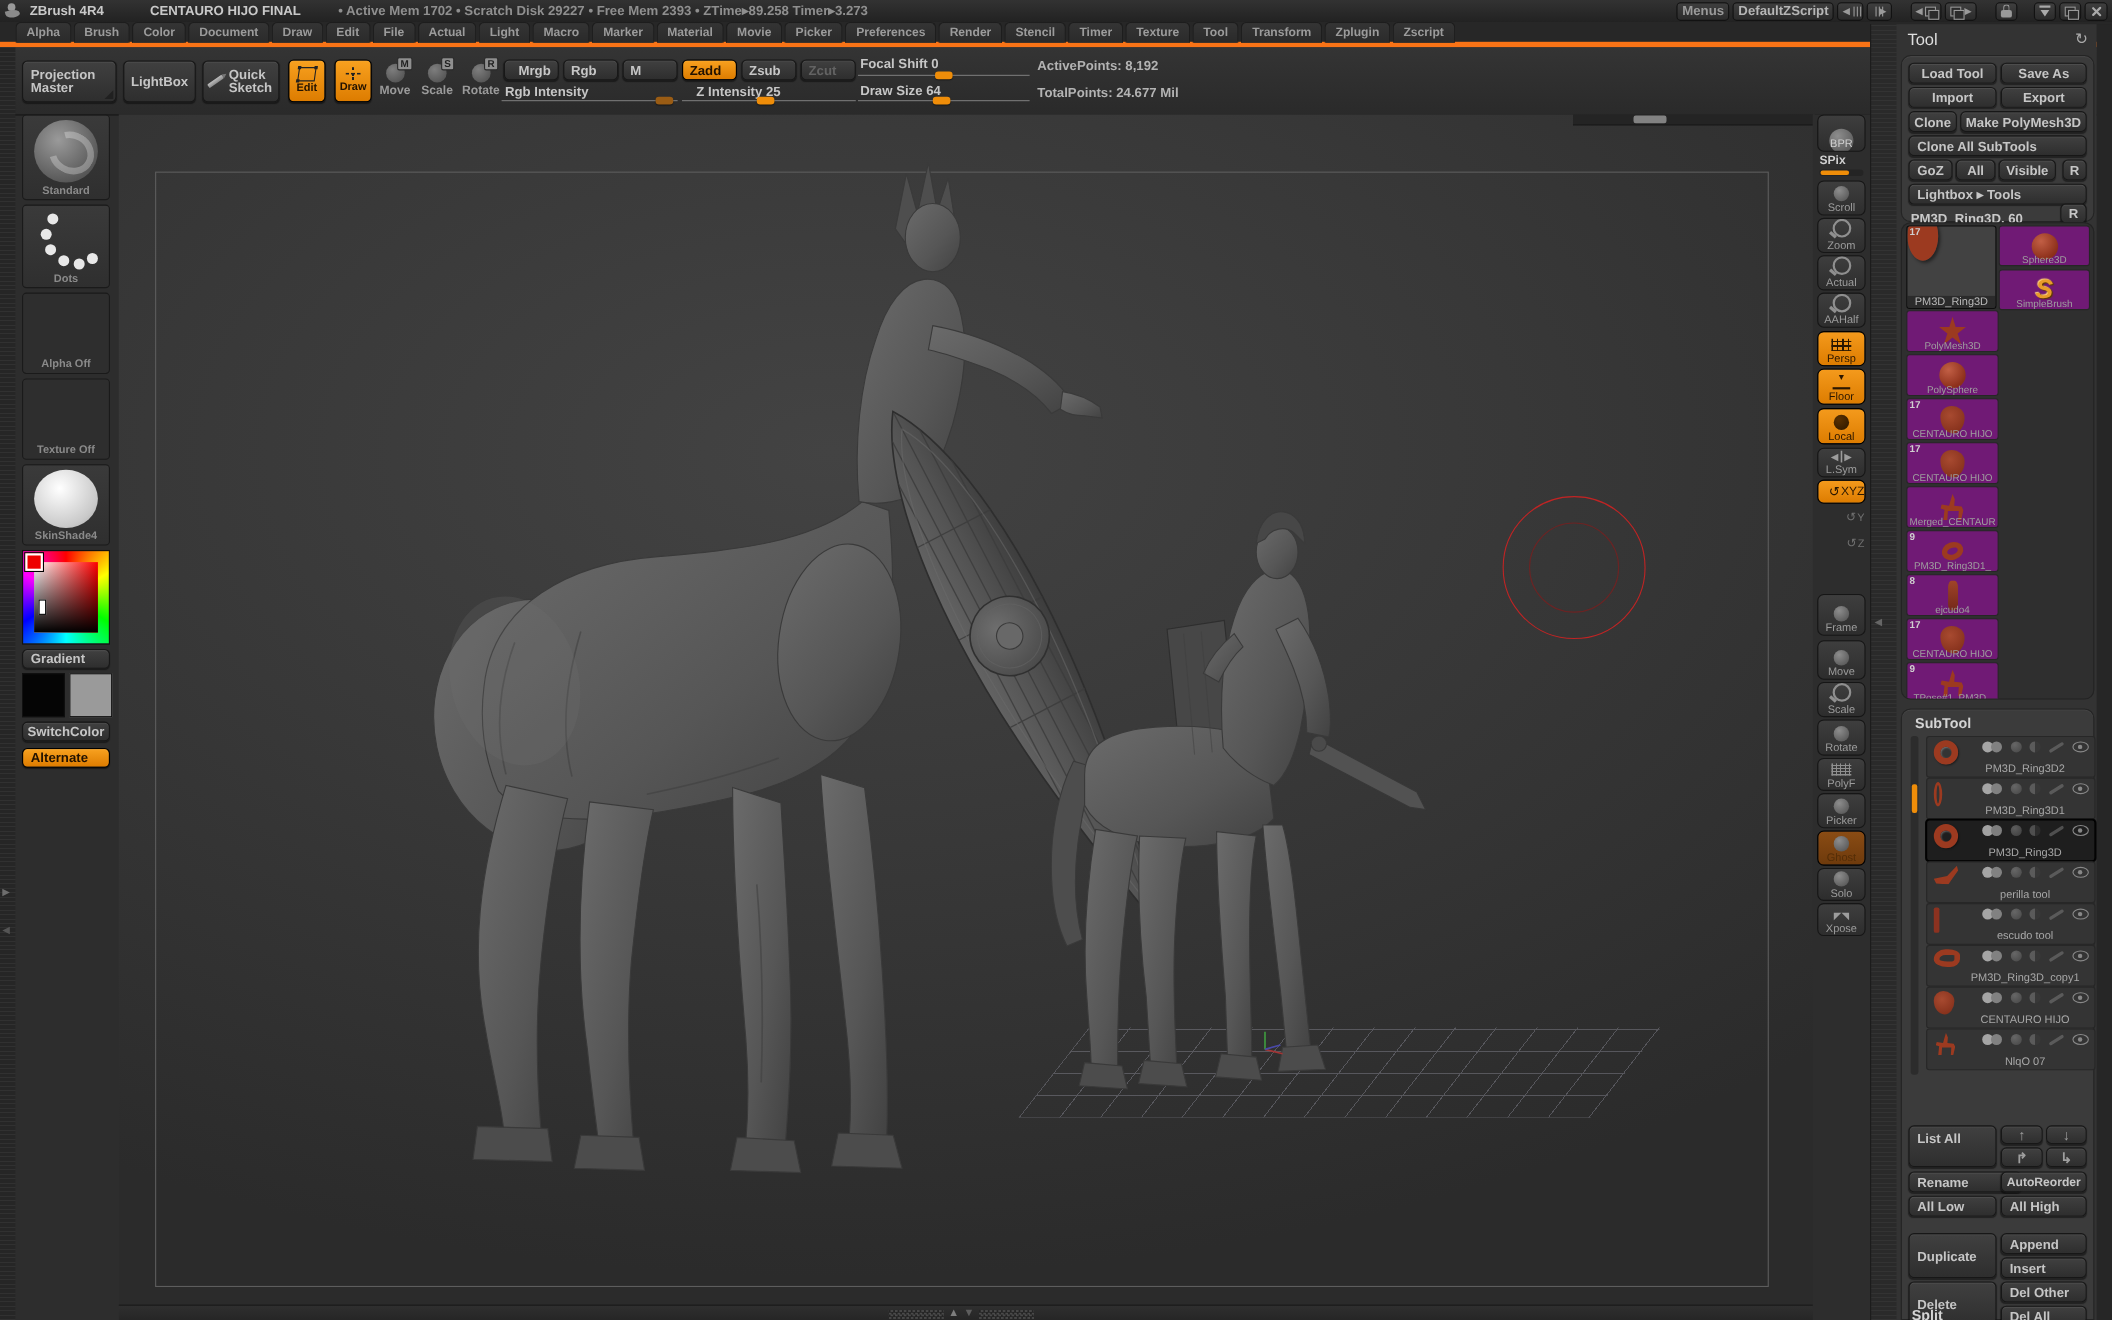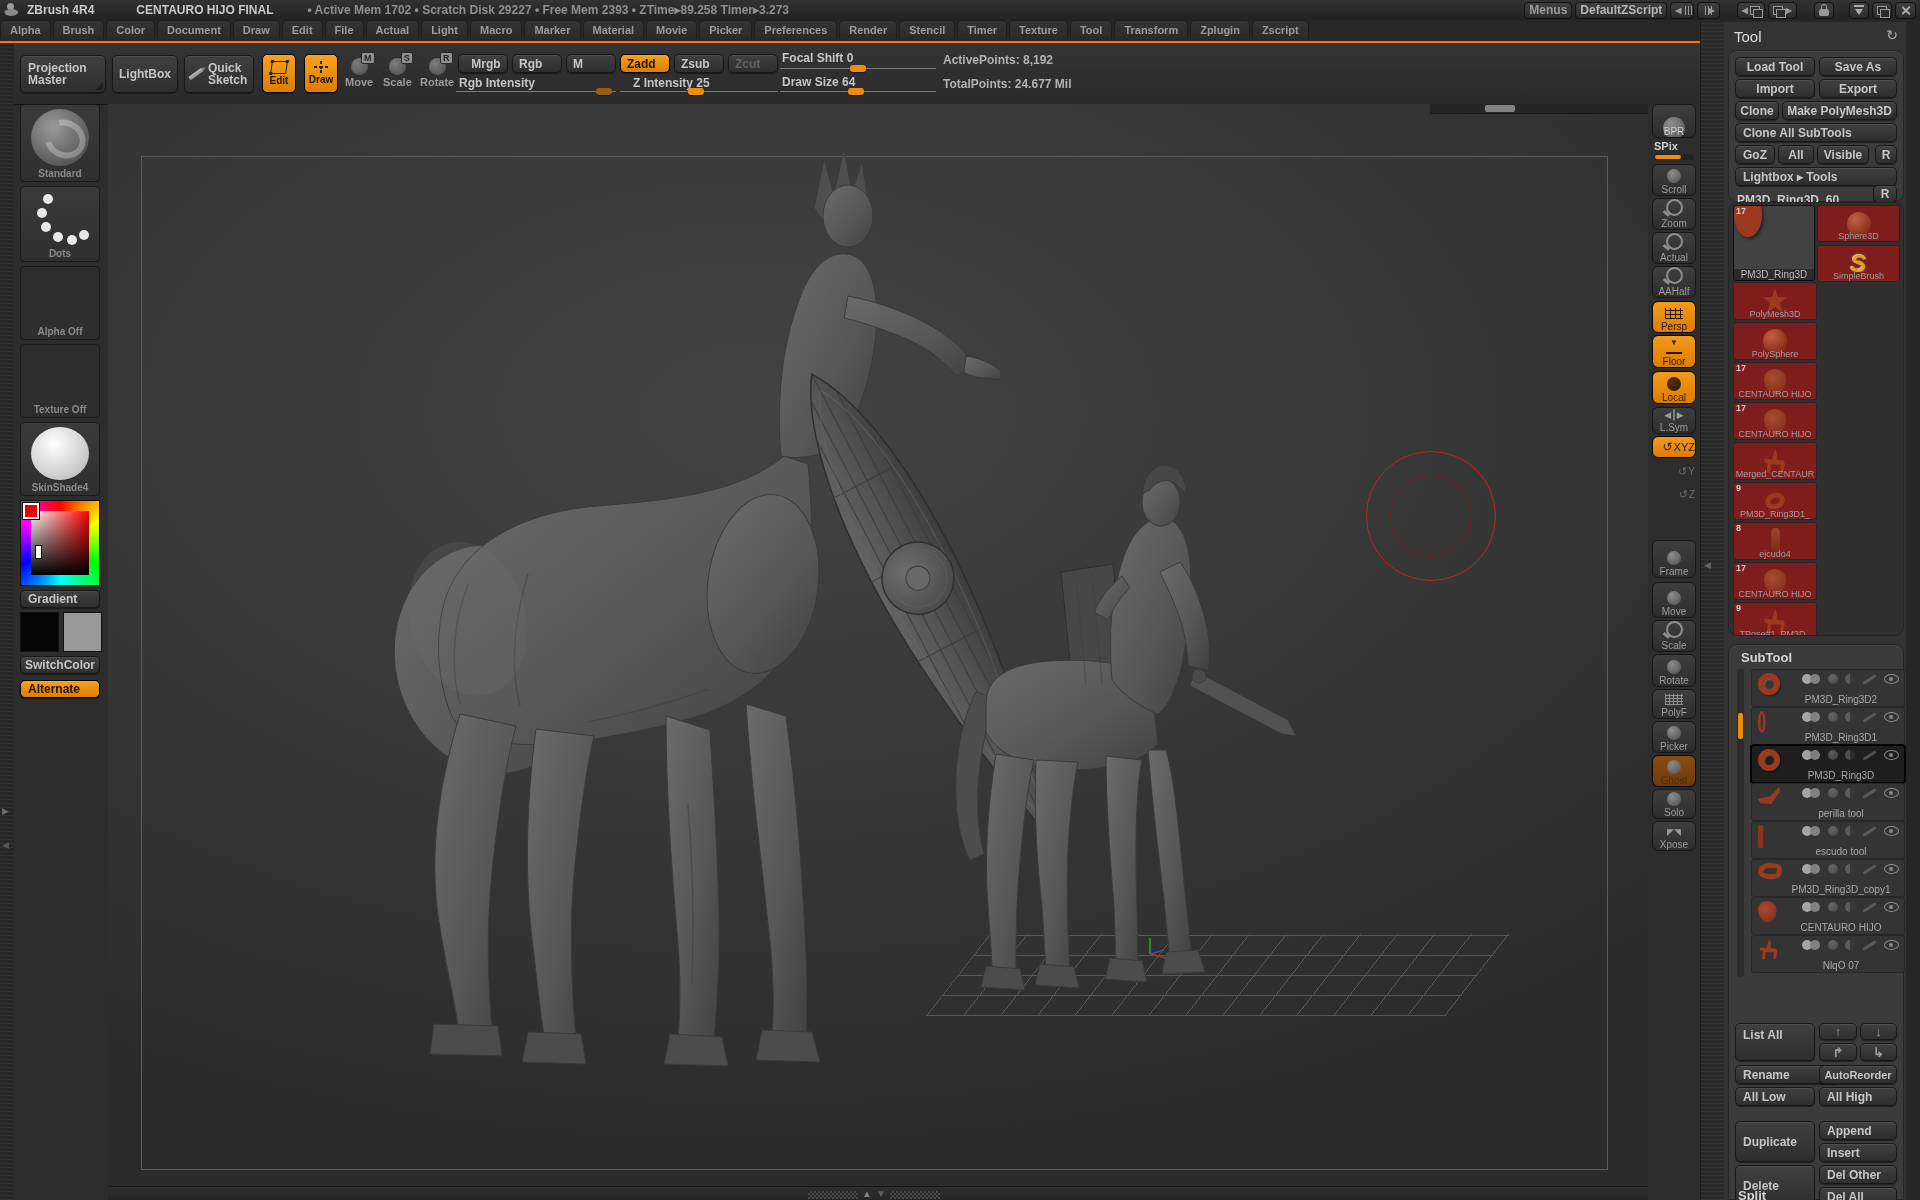--- a/index.html
+++ b/index.html
@@ -27,22 +27,22 @@
 .sq:before{content:"";position:absolute;left:2px;top:2px;width:8px;height:7px;border:1px solid #999;background:#2b2b2b}
 .lockico{display:inline-block;width:10px;height:7px;background:#999;border-radius:2px;position:relative;margin-top:4px}
 .lockico:before{content:"";position:absolute;left:2px;top:-5px;width:6px;height:6px;border:1.5px solid #999;border-bottom:none;border-radius:4px 4px 0 0;box-sizing:border-box}
 .closeico{display:inline-block;width:11px;height:11px;position:relative}
 .closeico:before,.closeico:after{content:"";position:absolute;left:5px;top:0;width:2.4px;height:11px;background:#aaa;border-radius:1px}
 .closeico:before{transform:rotate(45deg)}.closeico:after{transform:rotate(-45deg)}
 .minico{display:inline-block;width:10px;height:10px;position:relative}
 .minico:before{content:"";position:absolute;left:0;top:0;width:10px;height:2px;background:#aaa}
 .minico:after{content:"";position:absolute;left:1px;top:4px;border-left:4px solid transparent;border-right:4px solid transparent;border-top:6px solid #aaa}
 
-.menubar{left:0;top:20px;width:1920px;height:23px;background:#272727;border-bottom:2px solid #f97316;
- display:flex;align-items:flex-start;box-sizing:border-box}
+.menubar{left:0;top:20px;width:1920px;height:23px;background:#272727;border-bottom:5px solid #f97316;
+ display:flex;align-items:center;padding-left:14px;box-sizing:border-box}
 .mtab{background:linear-gradient(#343434,#2a2a2a);border:1px solid #1d1d1d;border-bottom:none;
  border-radius:5px 5px 0 0;color:#9b9b9b;font-size:11px;font-weight:bold;padding:3px 9px 3px;margin-right:2px}
 
 .shelf{left:0;top:43px;width:1920px;height:61px;background:linear-gradient(#343434,#2a2a2a);border-bottom:1px solid #141414}
 .two-line{flex-direction:column;line-height:12px}
 .fold{position:absolute;right:2px;bottom:2px;width:0;height:0;border-left:8px solid transparent;border-bottom:8px solid #202020}
 .gizmo{display:flex;flex-direction:column;align-items:center;color:#9a9a9a;font-size:11px;font-weight:bold}
 .gball{width:17px;height:17px;border-radius:50%;background:radial-gradient(circle at 35% 30%,#7e7e7e,#4a4a4a);position:relative;margin-bottom:1px}
 .gkey{position:absolute;right:-7px;top:-6px;background:#8f8f8f;color:#222;font-size:9px;font-weight:bold;
  padding:0 2px;border-radius:2px;border:1px solid #2a2a2a}
@@ -114,21 +114,21 @@
 .redge{left:1906px;top:22px;width:14px;height:1178px;background:#262626}
 
 .toolpanel{left:1724px;top:22px;width:182px;height:1178px;background:#333;color:#c6c6c6}
 .tp-title{position:absolute;left:10px;top:6px;font-size:15px;color:#dedede;font-weight:normal}
 .tp-refresh{position:absolute;right:8px;top:5px;font-size:14px;color:#aaa}
 .section{position:absolute;left:4px;width:174px;background:#3b3b3b;border:1px solid #242424;border-radius:9px;
  box-shadow:inset 0 1px 0 rgba(255,255,255,.05)}
 .tpb{position:absolute;height:19px;font-size:12px}
 .tools-grid{position:absolute;left:4px;top:180px;width:174px;height:432px;background:#2f2f2f;border:1px solid #232323;border-radius:9px;overflow:hidden}
 .cellwrap{position:absolute;left:3px;top:78px;width:168px;display:flex;flex-wrap:wrap}
-.cell{width:82px;height:36px;margin:1px;background:#7f1d1d;border:1px solid #262626;border-radius:3px;position:relative;
+.cell{width:82px;height:36px;margin:1px;background:#701a75;border:1px solid #262626;border-radius:3px;position:relative;
  display:flex;align-items:center;justify-content:center;overflow:hidden}
 .cellname{position:absolute;left:0;right:0;bottom:0;text-align:center;font-size:9px;color:#9f9f9f;white-space:nowrap;overflow:hidden}
 .badge{position:absolute;left:2px;top:0;font-size:9px;color:#cfcfcf;font-weight:bold;z-index:2}
 .bigcell{position:absolute;left:4px;top:2px;width:80px;height:74px;background:#424242;border:1px solid #0d0d0d;border-radius:3px;overflow:hidden}
 .bigcell .cellname{background:rgba(20,20,20,.5);color:#b9b9b9}
 .topcol{position:absolute;left:88px;top:2px;width:83px}
 .topcol .cell{width:81px;height:35px;margin:0 0 3px 0}
 
 .th{position:relative;display:block}
 .th-ring{width:26px;height:26px;border:7px solid #9c3a20;border-radius:50%;box-sizing:border-box;

